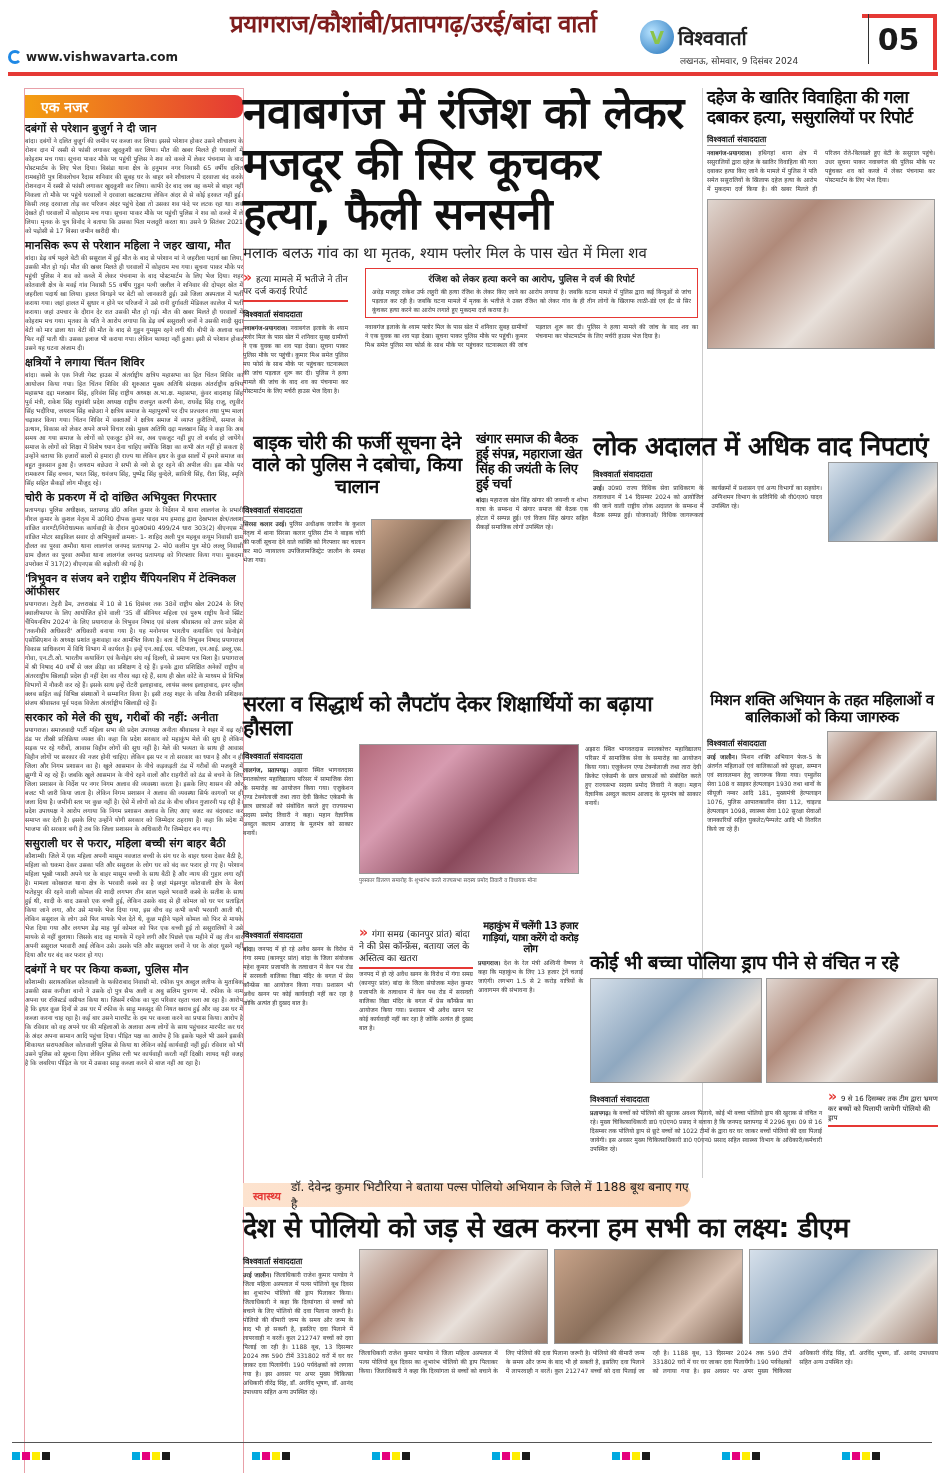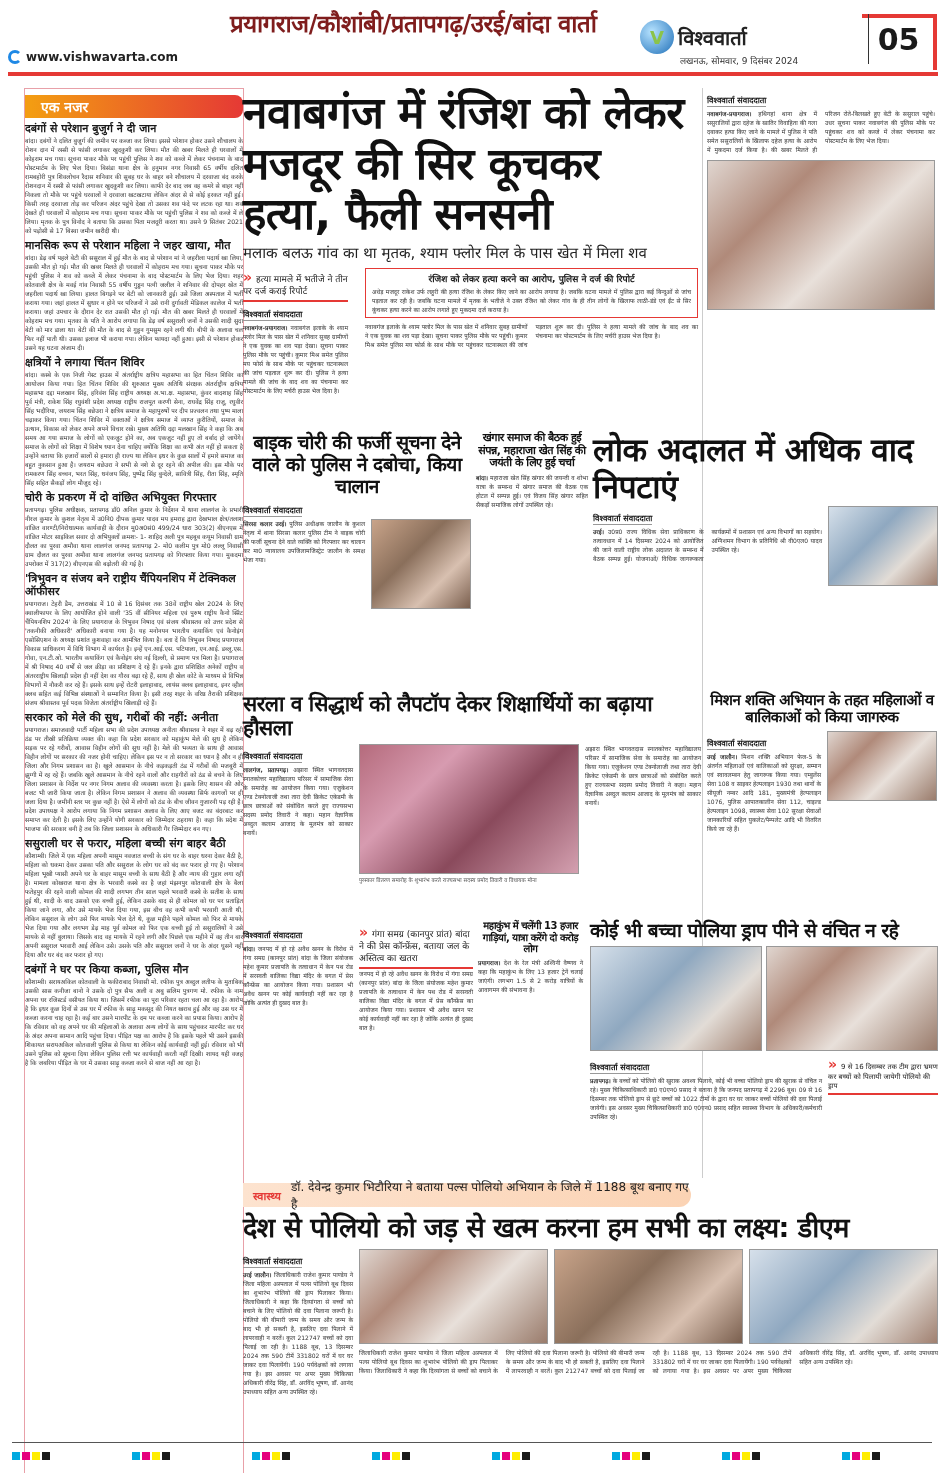--- a/index.html
+++ b/index.html
@@ -112,41 +112,42 @@
         <div class="body-text">अधेड़ मजदूर राकेश उर्फ लहुरी की हत्या रंजिश के लेकर किए जाने का आरोप लगाया है। जबकि घटना मामले में पुलिस द्वारा कई बिन्दुओं से जांच पड़ताल कर रही है। जबकि घटना मामले में मृतक के भतीजे ने उक्त रंजिश को लेकर गांव के ही तीन लोगों के खिलाफ लाठी-डंडे एवं ईंट से सिर कूंचकर हत्या करने का आरोप लगाते हुए मुकदमा दर्ज कराया है।</div>
       </div>
       <div class="body-text" style="column-count:2;margin-top:4px">नवाबगंज इलाके के श्याम फ्लोर मिल के पास खेत में शनिवार सुबह ग्रामीणों ने एक युवक का शव पड़ा देखा। सूचना पाकर पुलिस मौके पर पहुंची। कुमार मिश्र समेत पुलिस मय फोर्स के साथ मौके पर पहुंचकर घटनास्थल की जांच पड़ताल शुरू कर दी। पुलिस ने हत्या मामले की जांच के बाद शव का पंचनामा कर पोस्टमार्टम के लिए मर्चरी हाउस भेज दिया है।</div>
     </div>
   </div>
 </div>
 
 <div class="vline" style="left:702px;top:88px;height:1090px"></div>
 
 <div class="story" style="left:707px;top:88px;width:228px;height:340px">
+  <div class="headline" style="font-size:17px">दहेज के खातिर विवाहिता की गला दबाकर हत्या, ससुरालियों पर रिपोर्ट</div>
   <div class="byline" style="margin-top:4px">विश्ववार्ता संवाददाता</div>
   <div class="body-text" style="column-count:2"><b>नवाबगंज-प्रयागराज।</b> <span>हथिगहां थाना क्षेत्र में ससुरालियों द्वारा दहेज के खातिर विवाहिता की गला दबाकर हत्या किए जाने के मामले में पुलिस ने पति समेत ससुरालियों के खिलाफ दहेज हत्या के आरोप में मुकदमा दर्ज किया है। की खबर मिलते ही परिजन रोते-बिलखते हुए बेटी के ससुराल पहुंचे। उधर सूचना पाकर नवाबगंज की पुलिस मौके पर पहुंचकर शव को कब्जे में लेकर पंचनामा कर पोस्टमार्टम के लिए भेज दिया।</span></div>
   <div class="photo b" style="height:150px;margin-top:6px"></div>
 </div>
 
 <div class="story" style="left:243px;top:432px;width:228px;height:228px">
   <div class="headline" style="font-size:19px;text-align:center">बाइक चोरी की फर्जी सूचना देने वाले को पुलिस ने दबोचा, किया चालान</div>
   <div class="byline" style="margin-top:3px">विश्ववार्ता संवाददाता</div>
   <div style="display:flex;gap:6px">
     <div class="body-text" style="flex:1"><b>सिरसा कलार उरई।</b> <span>पुलिस अधीक्षक जालौन के कुशल नेतृत्व में थाना सिरसा कलार पुलिस टीम ने बाइक चोरी की फर्जी सूचना देने वाले व्यक्ति को गिरफ्तार कर चालान कर मा0 न्यायालय उपजिलामजिस्ट्रेट जालौन के समक्ष भेजा गया।</span></div>
     <div class="photo" style="width:100px;height:90px"></div>
   </div>
 </div>
 
 <div class="story" style="left:476px;top:432px;width:112px;height:228px">
-  <div class="headline" style="font-size:11px;text-align:center">खंगार समाज की बैठक हुई संपन्न, महाराजा खेत सिंह की जयंती के लिए हुई चर्चा</div>
+  <div class="headline" style="font-size:13px;">खंगार समाज की बैठक हुई संपन्न, महाराजा खेत सिंह की जयंती के लिए हुई चर्चा</div>
   <div class="body-text" style="margin-top:3px"><b>बांदा।</b> <span>महाराजा खेत सिंह खंगार की जयन्ती व शोभा यात्रा के सम्बन्ध में खंगार समाज की बैठक एक होटल में सम्पन्न हुई। एवं विजय सिंह खंगार सहित सैकड़ों समाजिक लोगों उपस्थित रहे।</span></div>
 </div>
 
 <div class="story" style="left:593px;top:432px;width:345px;height:228px">
-  <div class="headline" style="font-size:32px">लोक अदालत में अधिक वाद निपटाएं</div>
+  <div class="headline" style="font-size:26px">लोक अदालत में अधिक वाद निपटाएं</div>
   <div style="display:flex;gap:6px">
     <div style="flex:1">
       <div class="byline">विश्ववार्ता संवाददाता</div>
       <div class="body-text" style="column-count:2"><b>उरई।</b> <span>उ0प्र0 राज्य विधिक सेवा प्राधिकरण के तत्वावधान में 14 दिसम्बर 2024 को आयोजित की जाने वाली राष्ट्रीय लोक अदालत के सम्बन्ध में बैठक सम्पन्न हुई। योजनाओं/ विधिक जागरूकता कार्यक्रमों में प्रशासन एवं अन्य विभागों का सहयोग। अग्निशमन विभाग के प्रतिनिधि श्री वी0एल0 यादव उपस्थित रहे।</span></div>
     </div>
     <div class="photo d" style="width:110px;height:80px"></div>
   </div>
 </div>
 
 <div class="story" style="left:243px;top:692px;width:458px;height:205px">
@@ -188,21 +189,21 @@
       <div class="body-text">जनपद में हो रहे अवैध खनन के विरोध में गंगा समग्र (कानपुर प्रांत) बांदा के जिला संयोजक महेश कुमार प्रजापति के तत्वाधान में केन पथ रोड में सरस्वती बालिका विद्या मंदिर के बगल में प्रेस कॉन्फ्रेंस का आयोजन किया गया। प्रशासन भी अवैध खनन पर कोई कार्यवाही नहीं कर रहा है जोकि अत्यंत ही दुखद बात है।</div>
     </div>
   </div>
 </div>
 
 <div class="story" style="left:478px;top:920px;width:105px;height:255px">
   <div class="headline" style="font-size:10px;text-align:center">महाकुंभ में चलेंगी 13 हजार गाड़ियां, यात्रा करेंगे दो करोड़ लोग</div>
   <div class="body-text" style="margin-top:3px"><b>प्रयागराज।</b> <span>देश के रेल मंत्री अश्विनी वैष्णव ने कहा कि महाकुंभ के लिए 13 हजार ट्रेनें चलाई जाएंगी। लगभग 1.5 से 2 करोड़ यात्रियों के आवागमन की संभावना है।</span></div>
 </div>
 
-<div class="story" style="left:590px;top:920px;width:348px;height:255px">
+<div class="story" style="left:590px;top:952px;width:348px;height:255px">
   <div class="headline" style="font-size:19px">कोई भी बच्चा पोलिया ड्राप पीने से वंचित न रहे</div>
   <div style="display:flex;gap:4px;margin-top:4px">
     <div class="photo d" style="flex:1;height:105px"></div>
     <div class="photo b" style="flex:1;height:105px"></div>
   </div>
   <div style="display:flex;gap:6px;margin-top:4px">
     <div style="flex:1">
       <div class="byline">विश्ववार्ता संवाददाता</div>
       <div class="body-text"><b>प्रतापगढ़।</b> <span>के बच्चों को पोलियो की खुराक अवश्य पिलाये, कोई भी बच्चा पोलियो ड्राप की खुराक से वंचित न रहे। मुख्य चिकित्साधिकारी डा0 ए0एन0 प्रसाद ने बताया है कि जनपद प्रतापगढ़ में 2296 बूथ। 09 से 16 दिसम्बर तक पोलियो ड्राप से छूटे बच्चों को 1022 टीमों के द्वारा घर घर जाकर बच्चों पोलियो की दवा पिलाई जायेगी। इस अवसर मुख्य चिकित्साधिकारी डा0 ए0एन0 प्रसाद सहित स्वास्थ्य विभाग के अधिकारी/कर्मचारी उपस्थित रहे।</span></div>
     </div>

